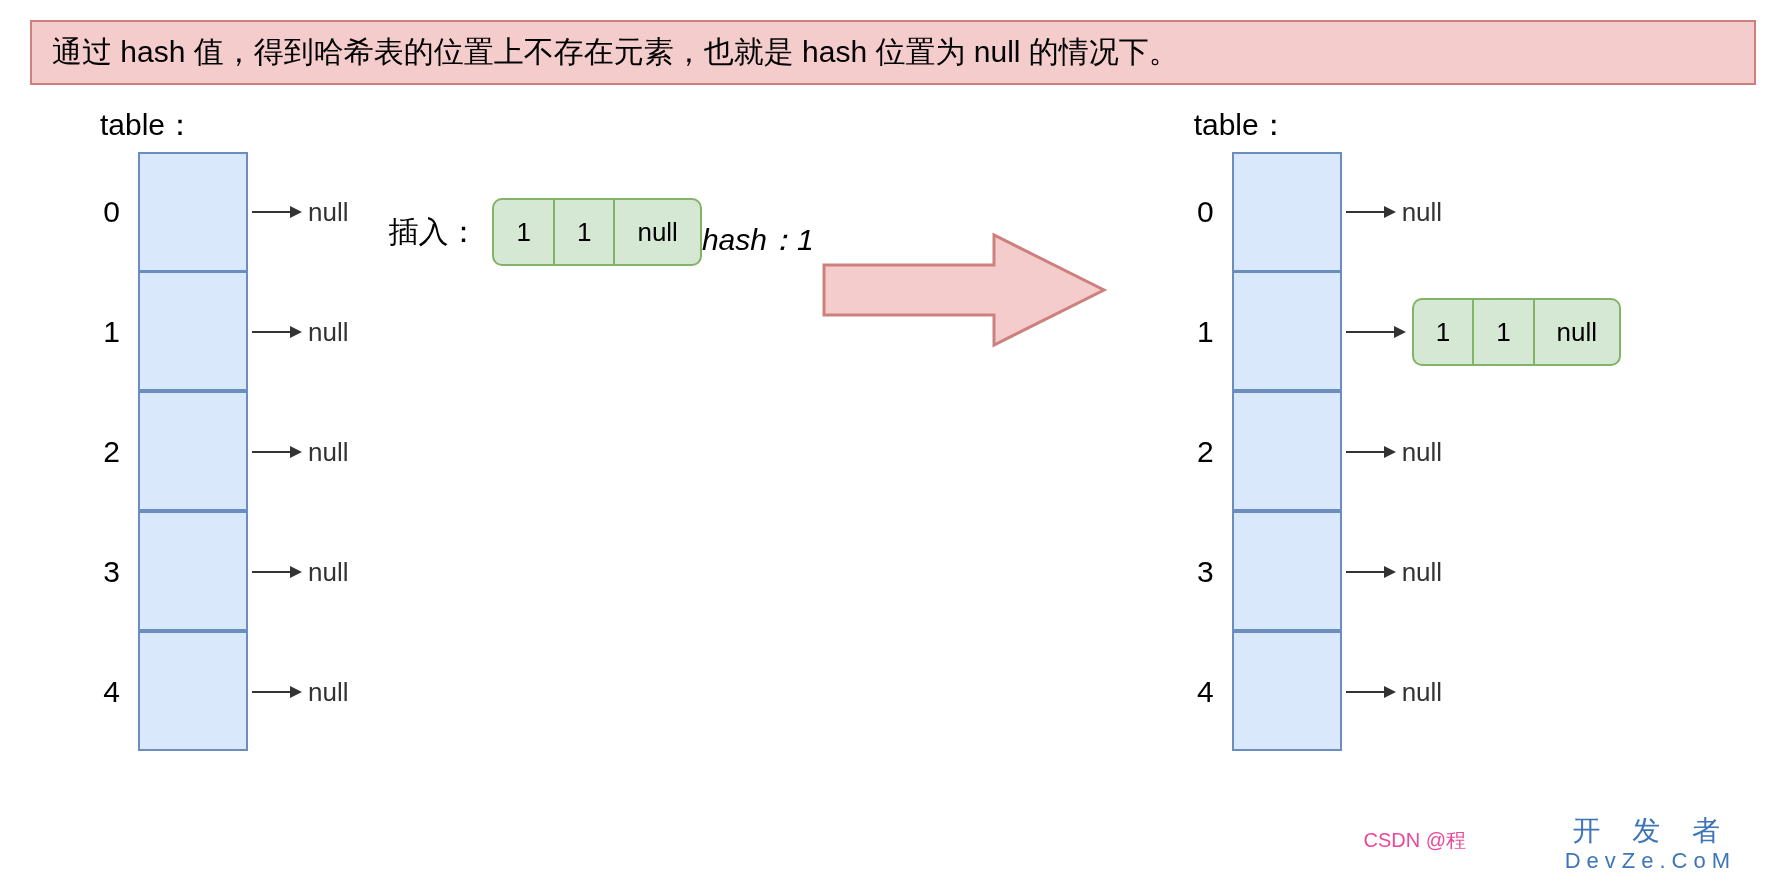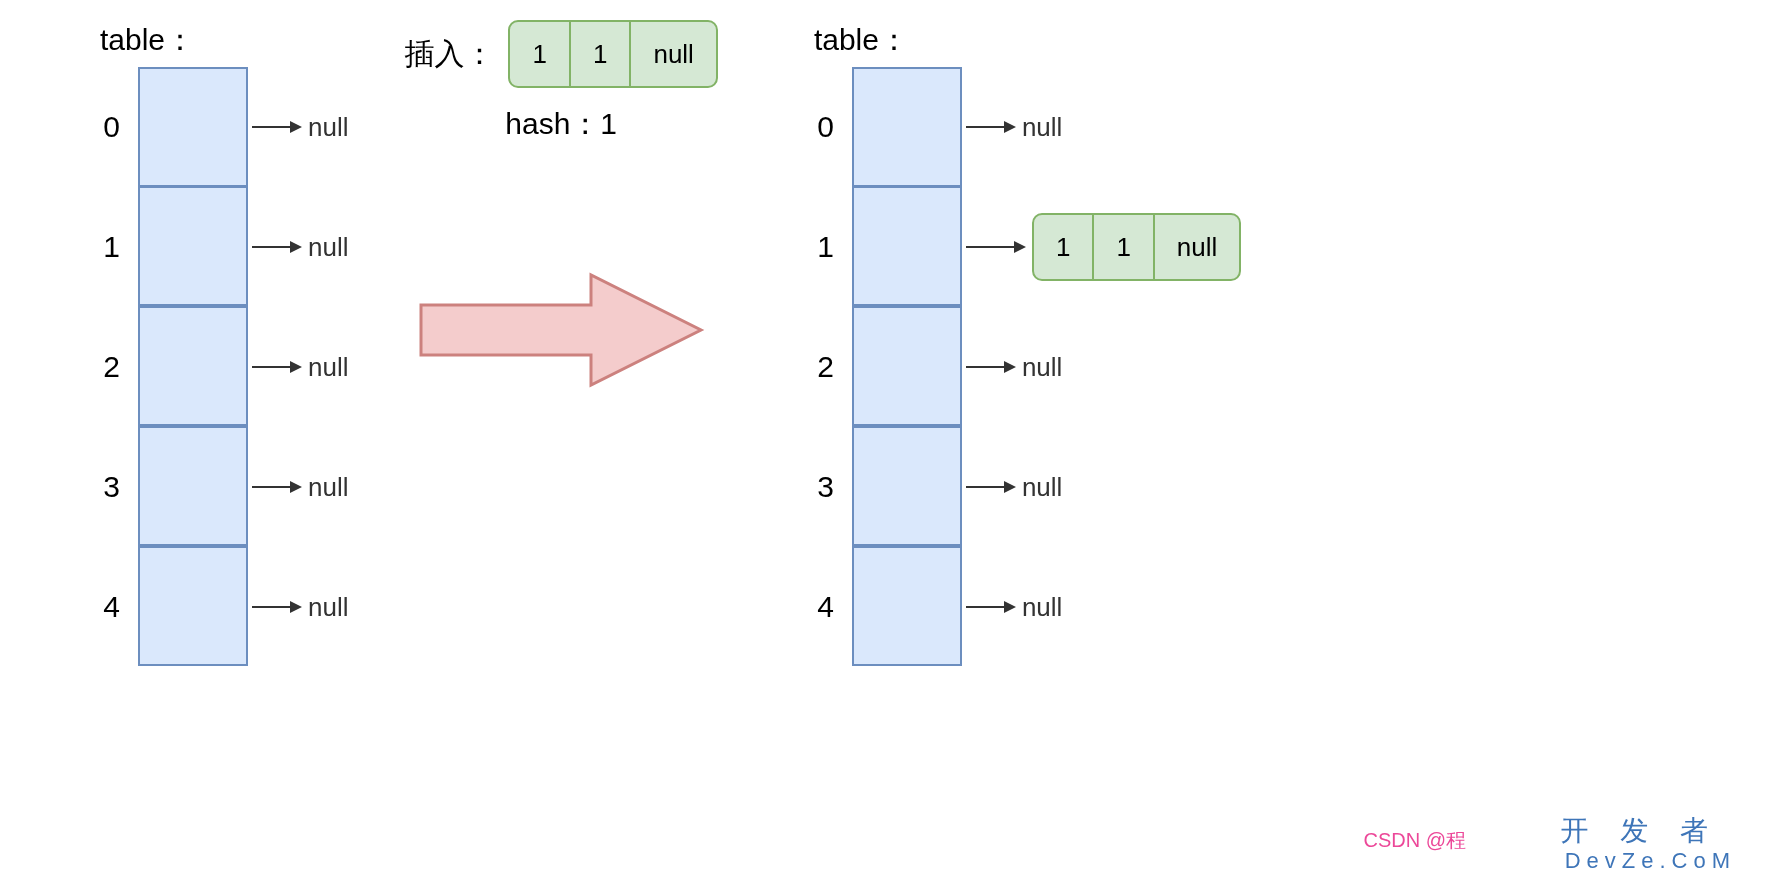--- a/index.html
+++ b/index.html
@@ -14,21 +14,21 @@
     background: #f4cccc;
     border: 2px solid #cc817e;
     padding: 10px 20px;
     font-size: 30px;
     margin: 0 10px 20px 10px;
     color: #000;
   }
   .stage {
     display: flex;
     align-items: flex-start;
-    gap: 56px;
+    gap: 40px;
     padding: 0 40px;
   }
   .col {
     display: flex;
     flex-direction: column;
   }
   .label-table {
     font-size: 30px;
     margin-bottom: 6px;
     margin-left: 40px;
@@ -80,45 +80,45 @@
     display: flex;
     align-items: center;
     justify-content: center;
     font-size: 26px;
     padding: 0 22px;
     border-right: 2px solid #82b366;
   }
   .node .cell:last-child { border-right: none; }
   .mid {
     display: flex;
-    flex-direction: column;
+    flex-direction: row;
     align-items: center;
     margin-top: 0;
     flex: 0 0 auto;
     justify-content: space-between;
   }
   .insert-row {
     display: flex;
     align-items: center;
     gap: 14px;
     margin-top: 0;
   }
   .insert-label { font-size: 30px; }
-  .hash-label { font-size: 30px; margin-top: 16px; }
+  .hash-label { font-size: 30px; margin-top: 16px; font-style: italic; }
   .big-arrow {
     margin-top: 120px;
   }
   .right-link {
     display: flex;
     align-items: center;
     margin-left: 4px;
   }
   .watermark1 {
     position: absolute;
-    right: 46px;
+    right: 34px;
     bottom: 10px;
     color: #2a67b1;
     font-size: 28px;
     letter-spacing: 12px;
     opacity: .9;
   }
   .watermark2 {
     position: absolute;
     right: 30px;
     bottom: -14px;
@@ -133,20 +133,21 @@
     bottom: 6px;
     color: #ec4899;
     font-size: 20px;
   }
   .wrap { position: relative; height: 840px; }
 </style>
 </head>
 <body>
 
 <div class="wrap">
+  <div class="banner">通过 hash 值，得到哈希表的位置上不存在元素，也就是 hash 位置为 null 的情况下。</div>
 
   <div class="stage">
 
     <div class="col">
       <div class="label-table">table：</div>
       <div class="hashtable">
         <div class="row">
           <div class="idx">0</div>
           <div class="bucket"></div>
           <div class="arrow-out">

